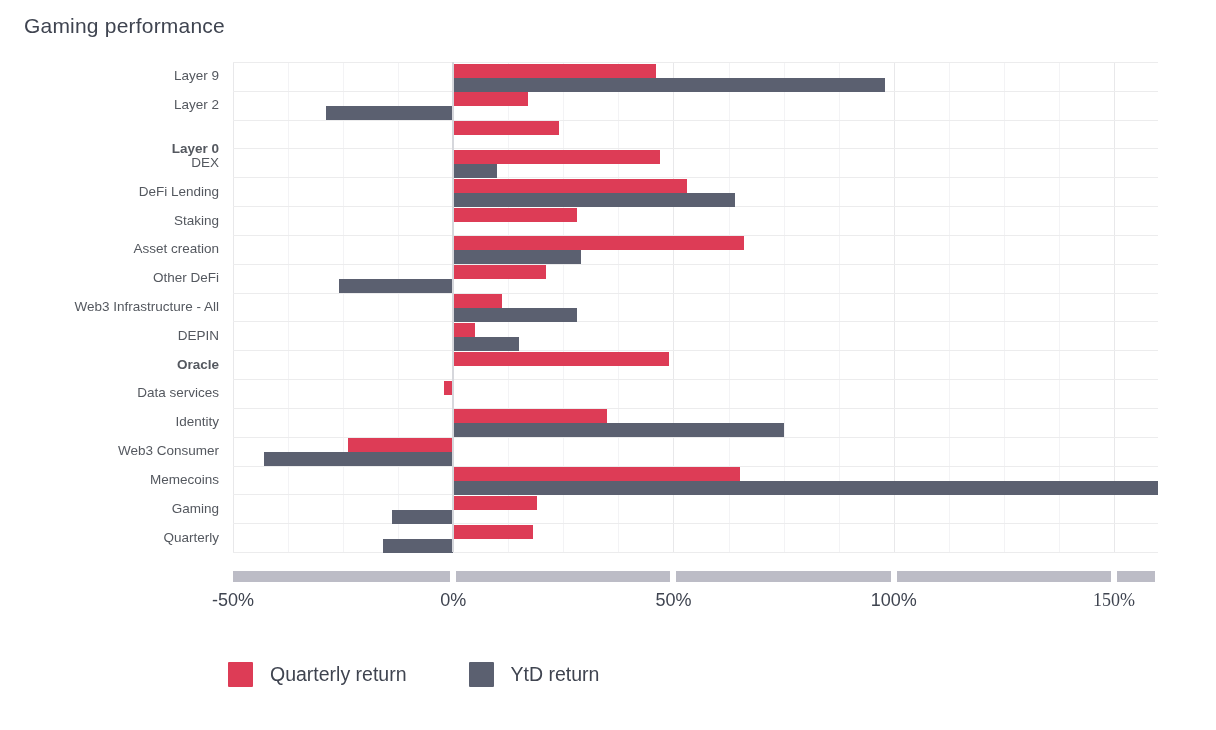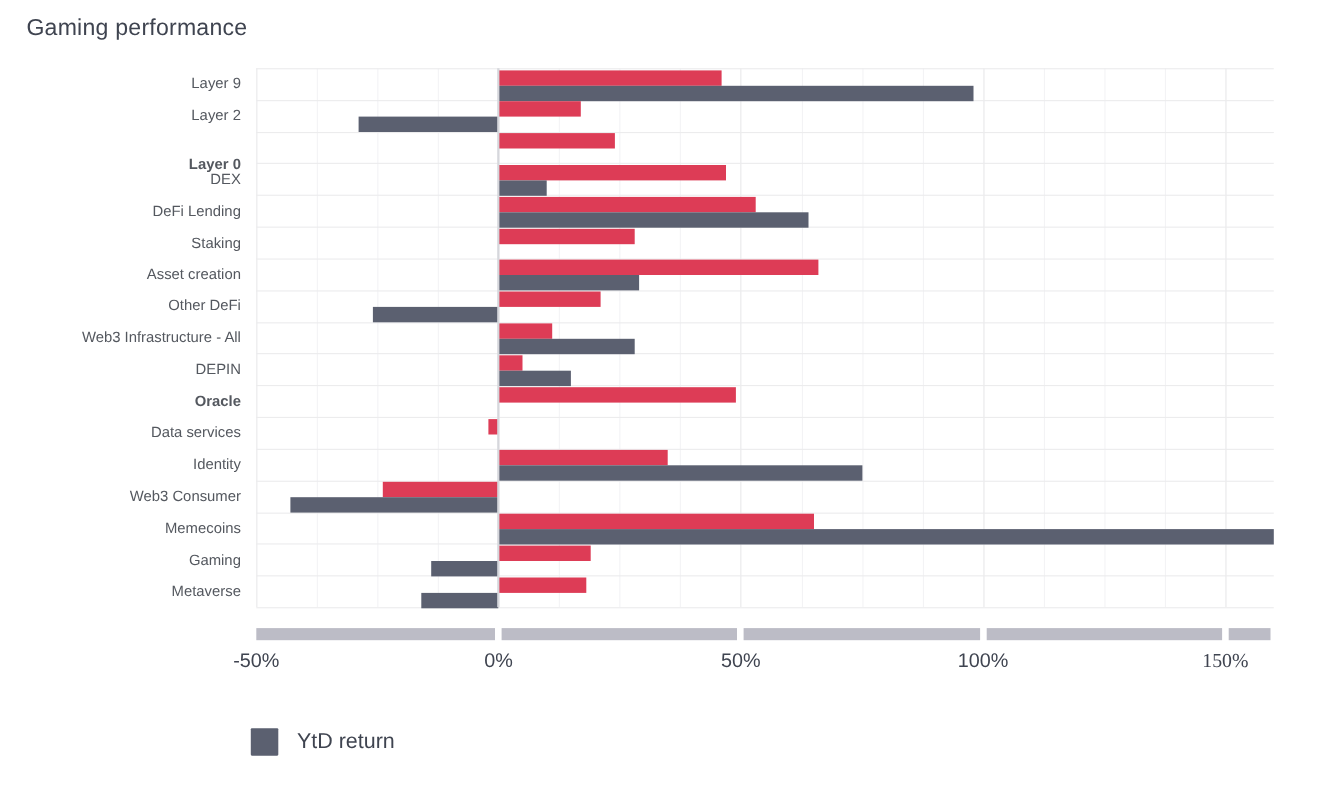--- a/index.html
+++ b/index.html
@@ -174,21 +174,21 @@
     <div class="ylabel" style="top: 187.353px;">Asset creation</div>
     <div class="ylabel" style="top: 216.176px;">Other DeFi</div>
     <div class="ylabel" style="top: 245px;">Web3 Infrastructure - All</div>
     <div class="ylabel" style="top: 273.824px;">DEPIN</div>
     <div class="ylabel" style="top: 302.647px; font-weight: bold;">Oracle</div>
     <div class="ylabel" style="top: 331.471px;">Data services</div>
     <div class="ylabel" style="top: 360.294px;">Identity</div>
     <div class="ylabel" style="top: 389.118px;">Web3 Consumer</div>
     <div class="ylabel" style="top: 417.941px;">Memecoins</div>
     <div class="ylabel" style="top: 446.765px;">Gaming</div>
-    <div class="ylabel" style="top: 475.588px;">Metaverse</div>
+    <div class="ylabel" style="top: 475.588px;">Quarterly</div>
   </div>
 
 <div id="plot-area">
   <div id="grid-layer">
       <div class="grid-major" style="left: 0px;"></div>
       <div class="grid-minor" style="left: 55.0595px;"></div>
       <div class="grid-minor" style="left: 110.119px;"></div>
       <div class="grid-minor" style="left: 165.179px;"></div>
       <div class="grid-major" style="left: 220.238px;"></div>
       <div class="grid-minor" style="left: 275.298px;"></div>
@@ -301,16 +301,20 @@
 <div id="xticks">
     <div class="xtick" style="left: 0px;">-50%</div>
     <div class="xtick" style="left: 220.238px;">0%</div>
     <div class="xtick" style="left: 440.476px;">50%</div>
     <div class="xtick" style="left: 660.714px;">100%</div>
     <div class="xtick" style="left: 880.952px; font-family: Liberation Serif, serif;">150%</div>
   </div>
 
 <div id="legend">
   <div class="legend-item">
+    <span class="legend-swatch" style="background: rgb(221, 60, 86);"></span>
+    <span class="legend-label">Quarterly return</span>
+  </div>
+  <div class="legend-item">
     <span class="legend-swatch" style="background: rgb(91, 96, 112);"></span>
     <span class="legend-label">YtD return</span>
   </div>
 </div>
 
 </body></html>

